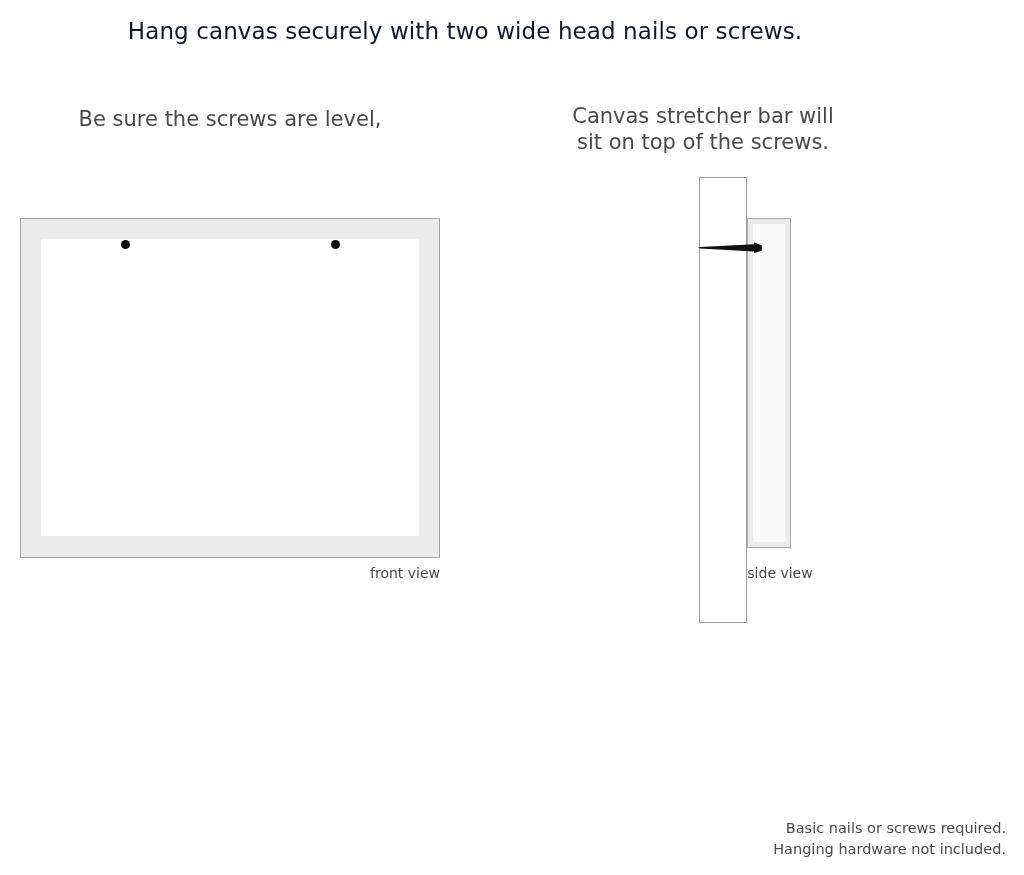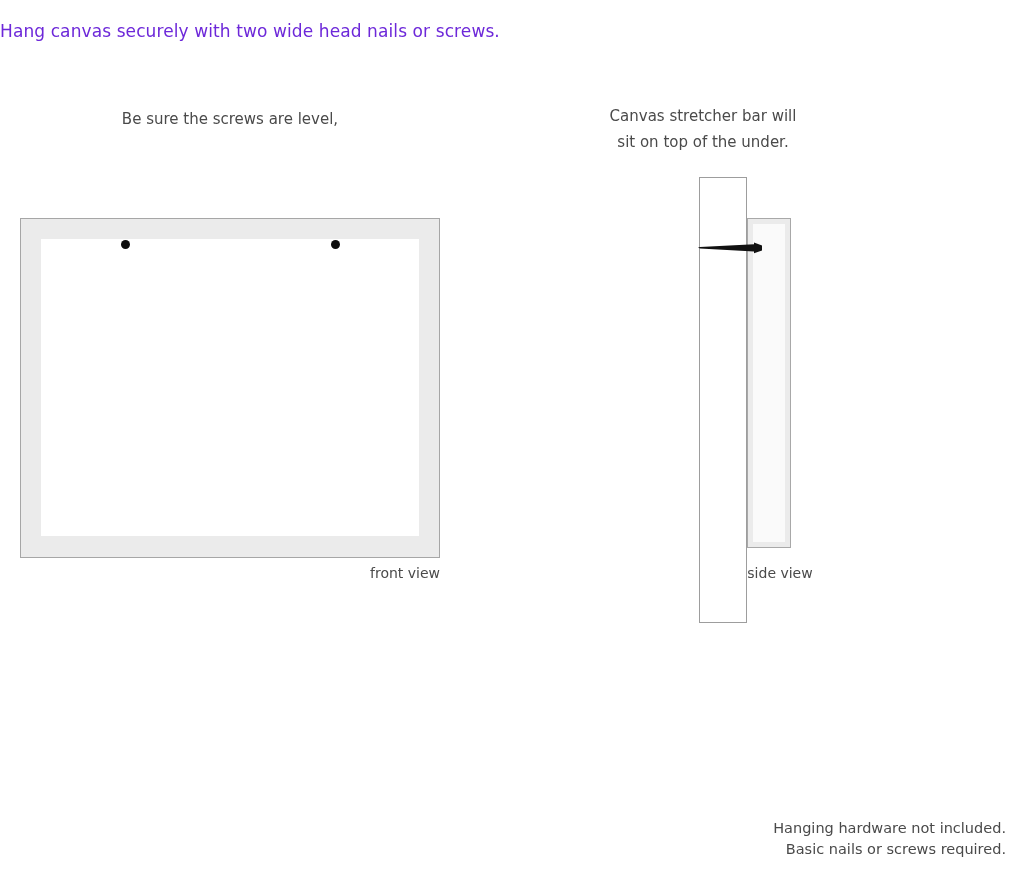--- a/index.html
+++ b/index.html
@@ -25,33 +25,34 @@
     width: 1024px;
     height: 875px;
   }
 
   
   .headline {
     position: absolute;
     left: 0;
     top: 14px;
     width: 930px;
-    font-size: 17px;
+    text-align: center;
+    font-size: 23px;
     font-weight: 400;
     letter-spacing: 0.1px;
-    color: #6d28d9;
+    color: #0f172a;
     line-height: 34px;
     white-space: nowrap;
   }
 
   
   .caption {
     position: absolute;
     text-align: center;
-    font-size: 15px;
+    font-size: 21px;
     line-height: 25.5px;
     color: #4a4a4a;
     font-weight: 400;
   }
   .caption-left {
     left: 10px;
     top: 107px;
     width: 440px;
   }
   .caption-right {
@@ -175,21 +176,21 @@
 <div class="stage">
 
   <div class="headline">Hang canvas securely with two wide head nails or screws.</div>
 
   <div class="caption caption-left">
     <span class="line">Be sure the screws are level,</span>
   </div>
 
   <div class="caption caption-right">
     <span class="line">Canvas stretcher bar will</span>
-    <span class="line">sit on top of the under.</span>
+    <span class="line">sit on top of the screws.</span>
   </div>
 
   <div class="front-view">
     <div class="front-frame"></div>
     <div class="front-inner"></div>
     <div class="screw-dot left"></div>
     <div class="screw-dot right"></div>
   </div>
 
   <div class="view-label label-front">front view</div>
@@ -203,17 +204,17 @@
 
       <polygon points="0,8.6 2,8.0 56,5.2 56,12.6 2,9.6" fill="#111111"></polygon>
 
       <polygon points="56,3.6 64,6.4 64,11.4 56,14.2" fill="#111111"></polygon>
     </svg>
   </div>
 
   <div class="view-label label-side">side view</div>
 
   <div class="footer">
+    <span class="line">Basic nails or screws required.</span>
     <span class="line">Hanging hardware not included.</span>
-    <span class="line">Basic nails or screws required.</span>
   </div>
 
 </div>
 
 </body></html>

